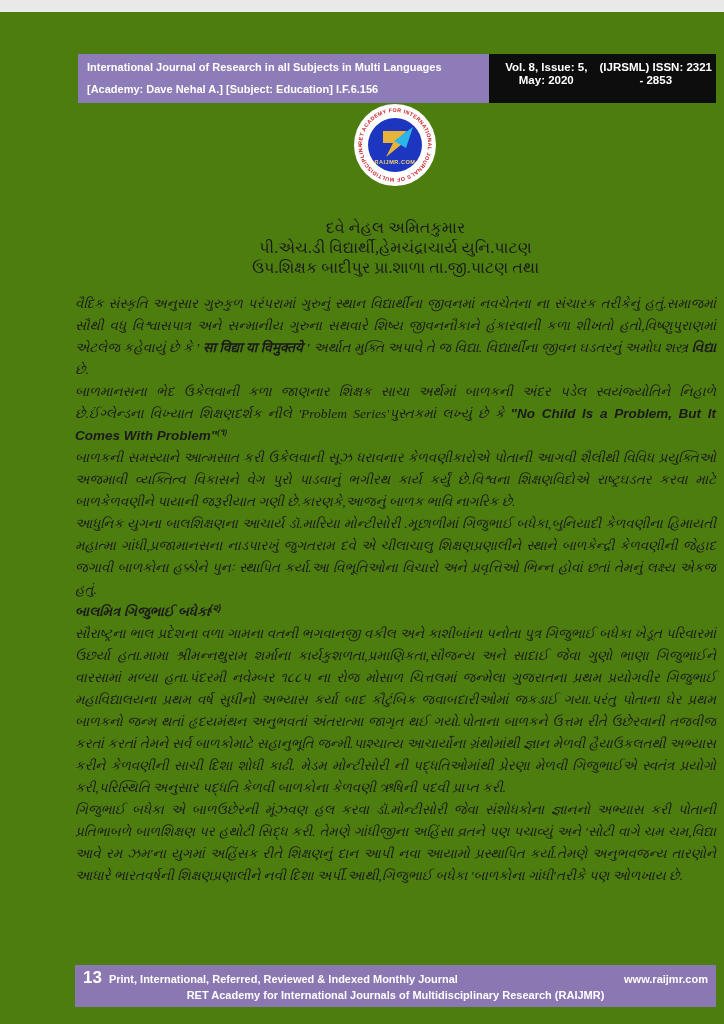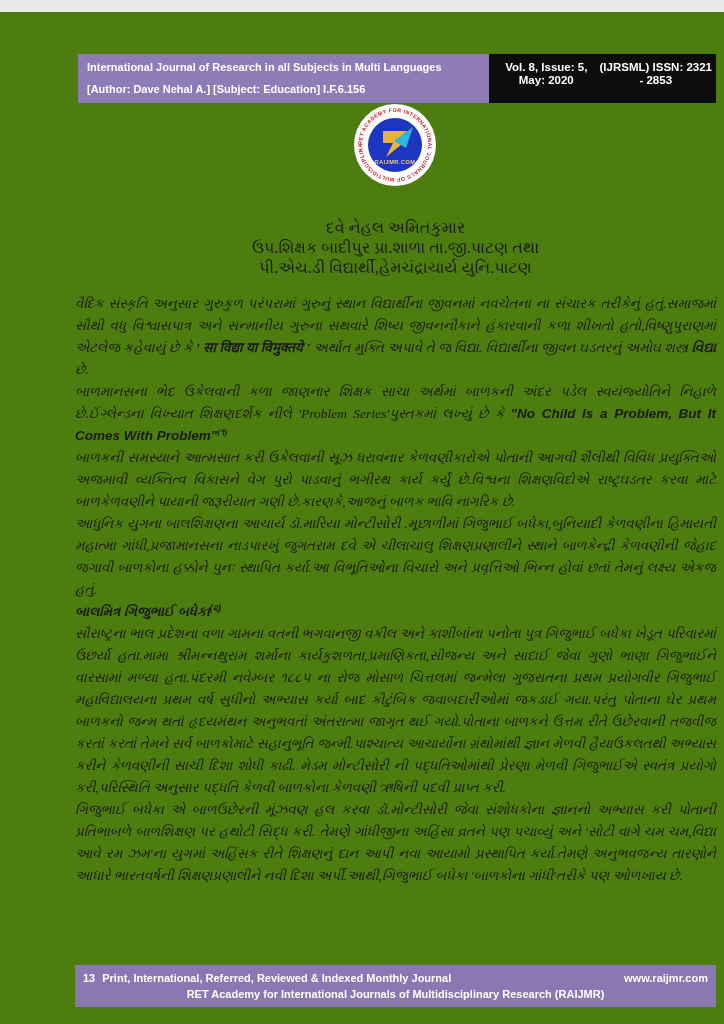--- a/index.html
+++ b/index.html
@@ -69,34 +69,34 @@
   sup.ref { font-size:9px; font-weight:bold; vertical-align:super; line-height:0; }
   
   .band-footer {
     position:absolute; left:75px; top:953px; width:641px; height:42px;
     background:#8b77b2; color:#ffffff;
     font-family:"Liberation Sans","DejaVu Sans",sans-serif;
     font-weight:bold; font-size:11px; line-height:14px;
     padding:6px 8px 4px 8px;
   }
   .footer-line1 { display:flex; align-items:baseline; }
-  .footer-pageno { font-size:11px; margin-right:7px; }
+  .footer-pageno { font-size:17px; margin-right:7px; }
   .footer-left { flex:1; }
   .footer-site { text-align:left; }
   .footer-line2 { text-align:center; margin-top:2px; }
 </style>
 </head>
 <body>
 
 <div class="page">
 
   <div class="band-header">
     <div class="band-left">
       <div>International Journal of Research in all Subjects in Multi Languages</div>
-      <div>[Author: Dave Nehal A.] [Subject:  Education] I.F.6.156</div>
+      <div>[Academy: Dave Nehal A.] [Subject:  Education] I.F.6.156</div>
     </div>
     <div class="band-right">
       <div>Vol. 8, Issue: 5, May: 2020</div>
       <div>(IJRSML)  ISSN: 2321 - 2853</div>
     </div>
   </div>
 
   <div class="logo-wrap">
     <svg width="92" height="86" viewBox="0 0 92 86">
       <circle cx="46" cy="42" r="41" fill="#ffffff"></circle>
@@ -109,22 +109,22 @@
       <circle cx="46" cy="42" r="27" fill="#1d36bf"></circle>
       <polygon points="34,28 58,28 48,37 58,37 37,54 44,40 34,40" fill="#e8b33a"></polygon>
       <polygon points="45,38 64,24 57,45" fill="#2ab6e8"></polygon>
       <text x="46" y="61" text-anchor="middle" font-family="Liberation Sans, DejaVu Sans, sans-serif" font-size="5.6" font-weight="bold" fill="#f2d173" letter-spacing="0.5">RAIJMR.COM</text>
     </svg>
   </div>
 
 
   <div class="authors">
     <div>દવે નેહલ અમિતકુમાર</div>
+    <div>પી.એચ.ડી વિદ્યાર્થી,હેમચંદ્રાચાર્ય યુનિ.પાટણ</div>
     <div>ઉપ.શિક્ષક બાદીપુર પ્રા.શાળા તા.જી.પાટણ તથા</div>
-    <div>પી.એચ.ડી વિદ્યાર્થી,હેમચંદ્રાચાર્ય યુનિ.પાટણ</div>
   </div>
 
   <div class="body-col">
 
     <p class="p1"><span>વૈદિક સંસ્કૃતિ અનુસાર ગુરુકુળ પરંપરામાં ગુરુનું સ્થાન વિદ્યાર્થીના જીવનમાં નવચેતના ના સંચારક તરીકેનું હતું.સમાજમાં સૌથી વધુ વિશ્વાસપાત્ર અને સન્માનીય ગુરુના સથવારે શિષ્ય જીવનનૌકાને હંકારવાની કળા શીખતો હતો,વિષ્ણુપુરાણમાં એટલેજ કહેવાયું છે કે </span><span class="bold-skt">' सा विद्या या विमुक्तये '</span><span> અર્થાત મુક્તિ અપાવે તે જ વિદ્યા. વિદ્યાર્થીના જીવન ઘડતરનું અમોઘ શસ્ત્ર </span><span class="bold-guj">વિદ્યા</span><span> છે.</span></p>
 
     <p class="p2"><span>બાળમાનસના ભેદ ઉકેલવાની કળા જાણનાર શિક્ષક સાચા અર્થમાં બાળકની અંદર પડેલ સ્વયંજ્યોતિને નિહાળે છે.ઈંગ્લેન્ડના વિખ્યાત શિક્ષણદર્શક નીલે 'Problem Series'પુસ્તકમાં લખ્યું છે કે </span><span class="bold-en">"No Child Is a Problem, But It Comes With Problem"</span><sup class="ref">(૧)</sup></p>
 
     <p class="p3">બાળકની સમસ્યાને આત્મસાત કરી ઉકેલવાની સૂઝ ધરાવનાર કેળવણીકારોએ પોતાની આગવી શૈલીથી વિવિધ પ્રયુક્તિઓ અજમાવી વ્યક્તિત્વ વિકાસને વેગ પુરો પાડવાનું ભગીરથ કાર્ય કર્યું છે.વિશ્વના શિક્ષણવિદોએ રાષ્ટ્રઘડતર કરવા માટે બાળકેળવણીને પાયાની જરૂરીયાત ગણી છે.કારણકે,આજનું બાળક ભાવિ નાગરિક છે.</p>
 

